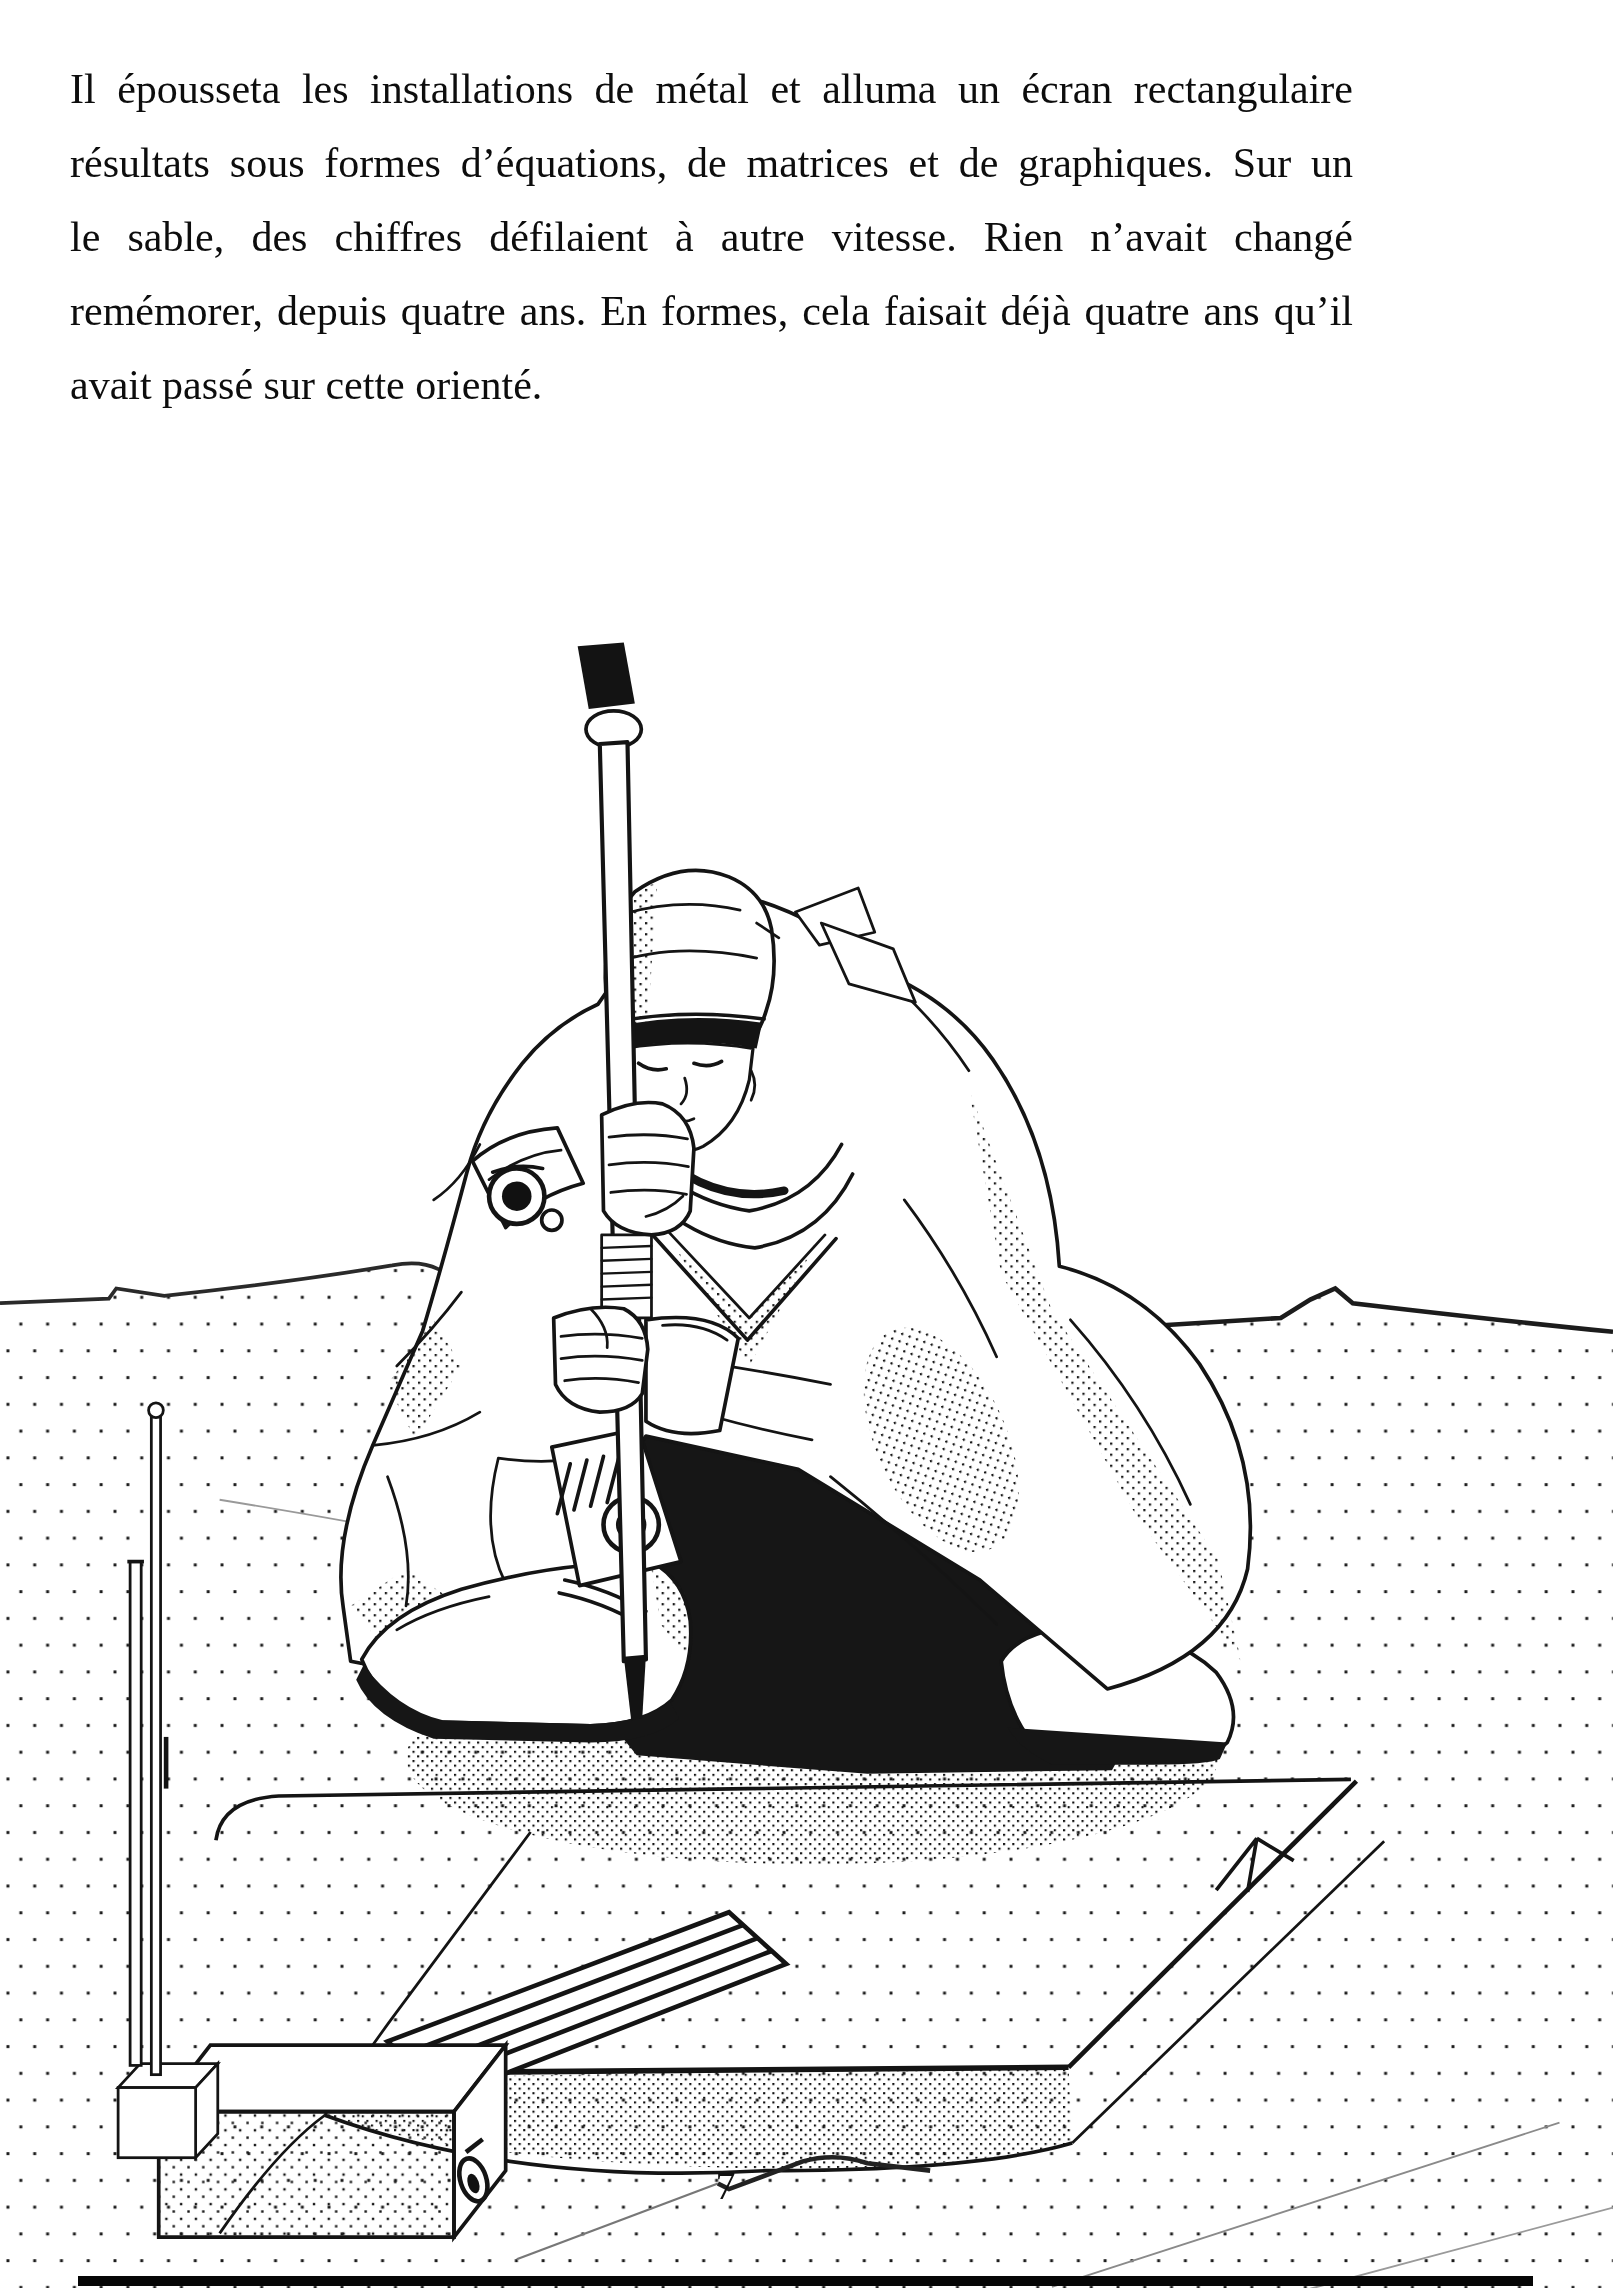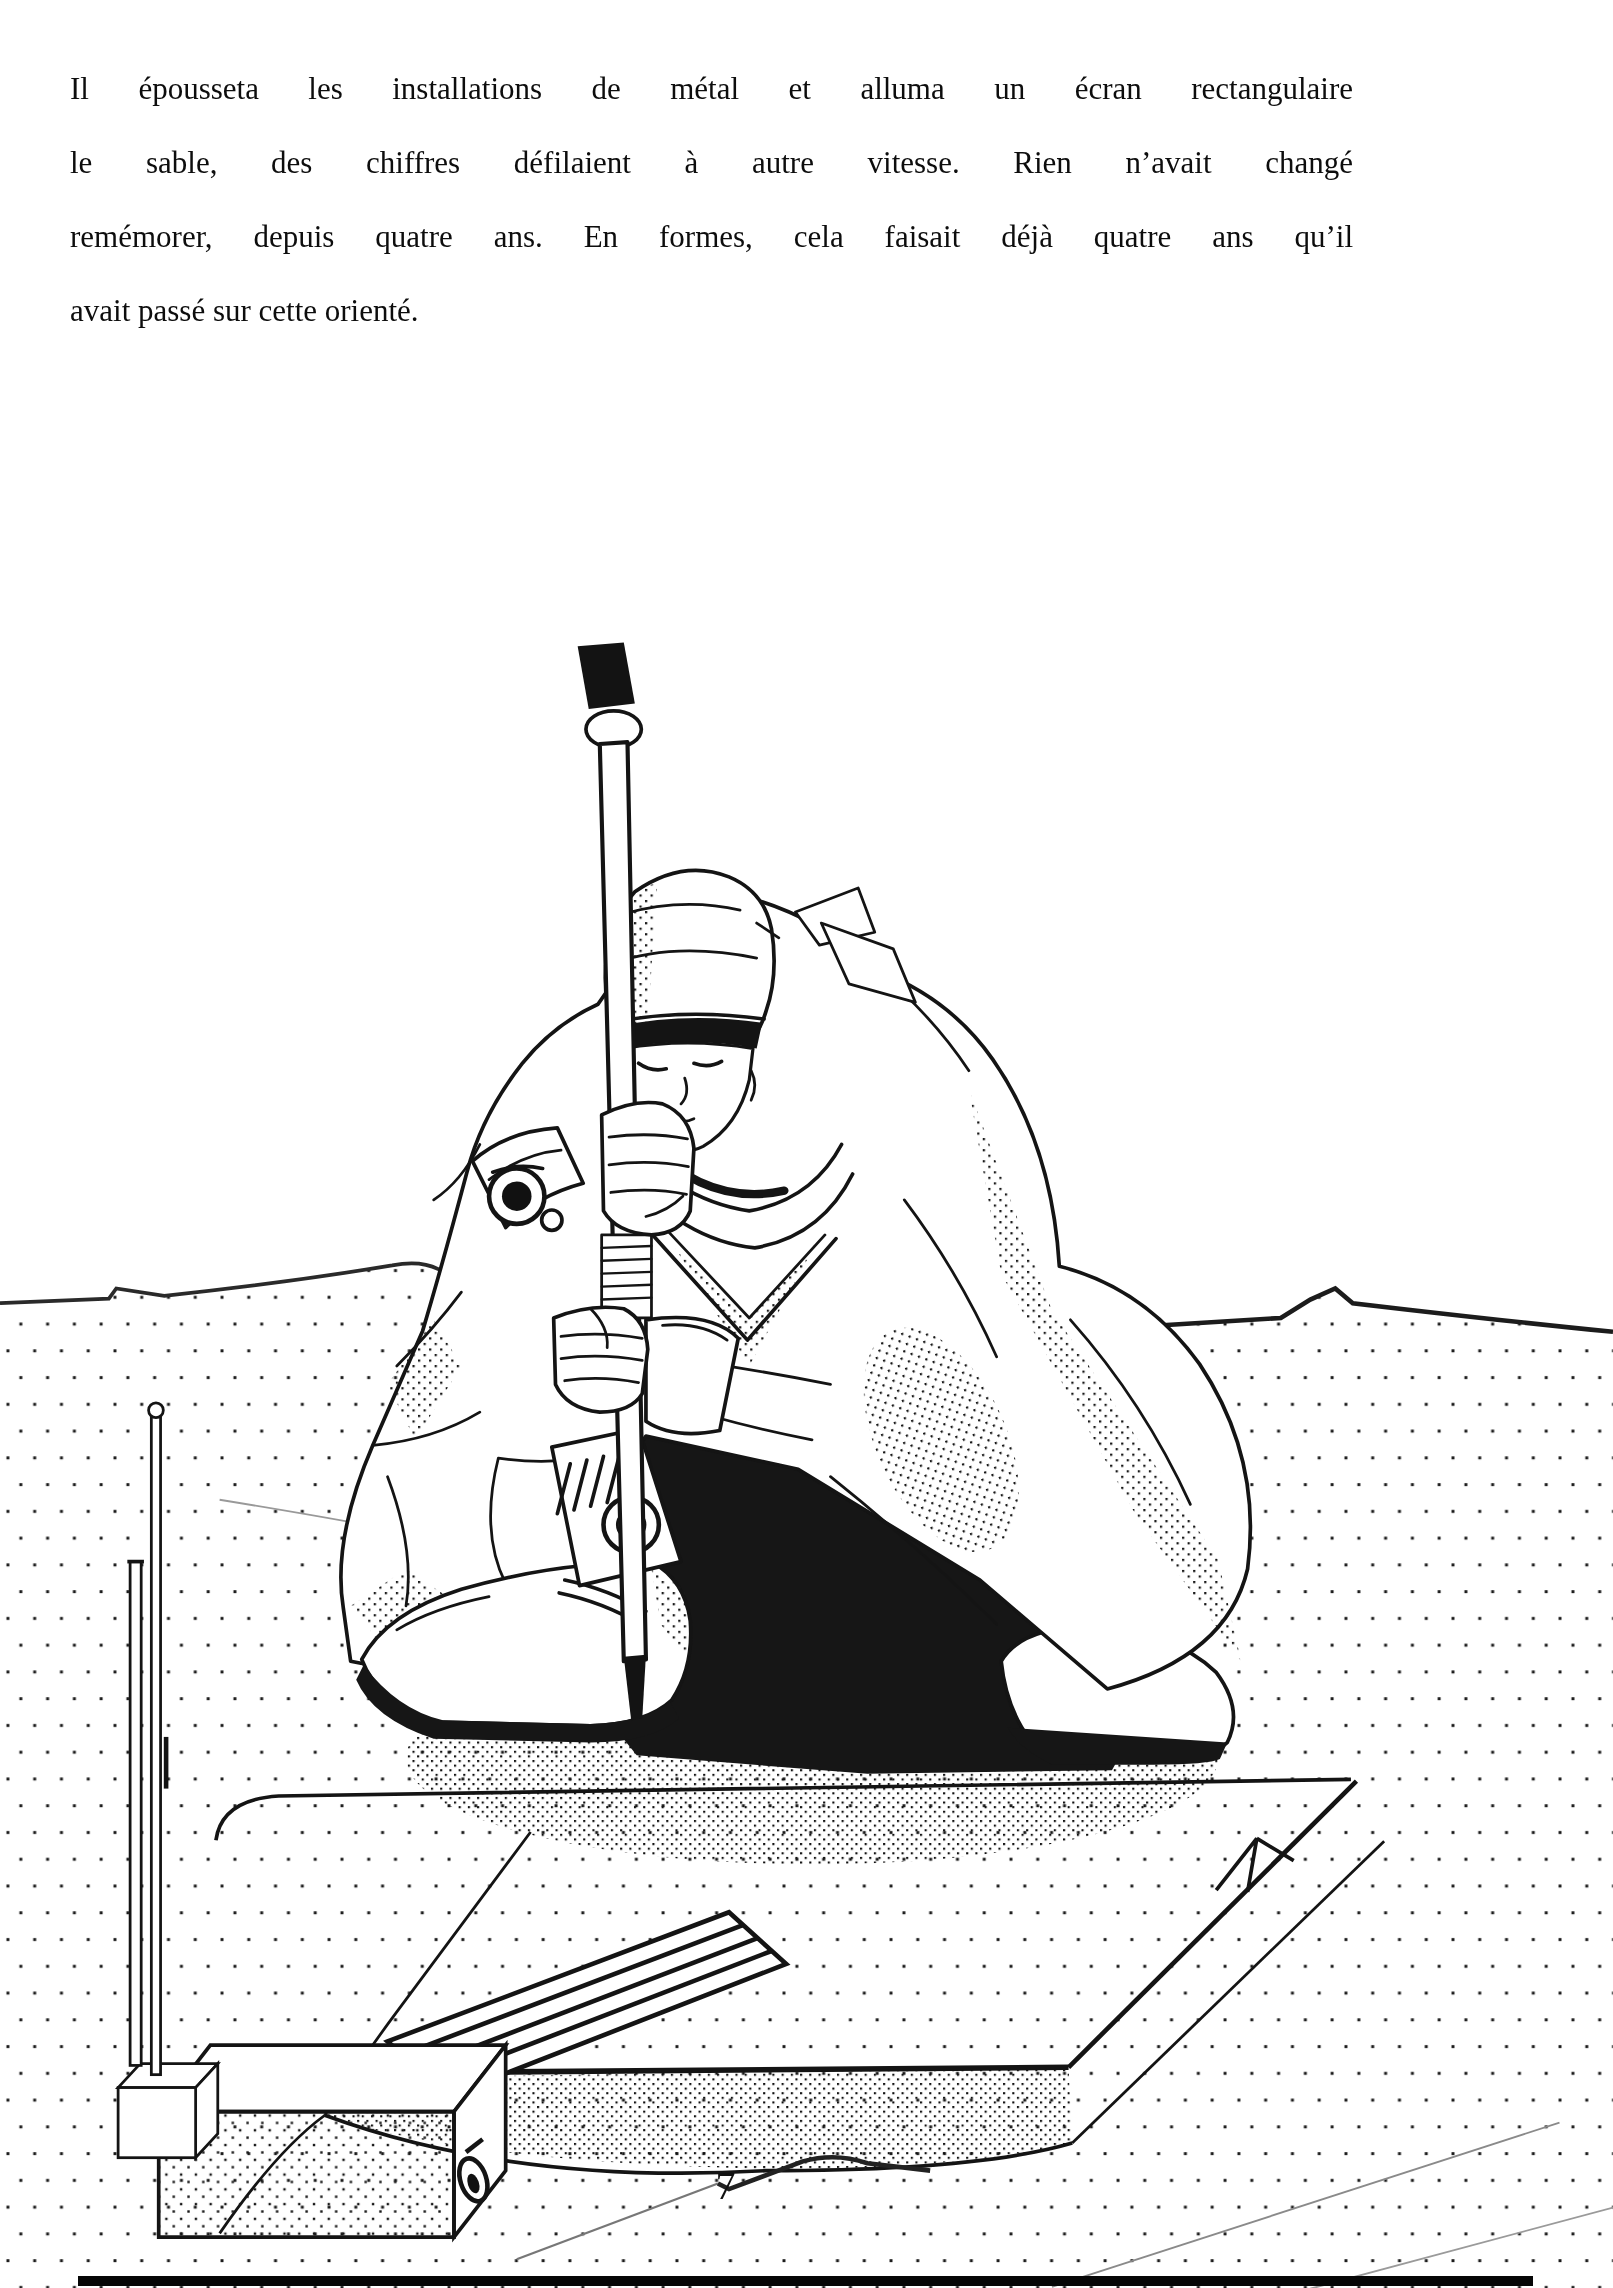--- a/index.html
+++ b/index.html
@@ -7,21 +7,21 @@
     position:relative;
     width:1613px;height:2289px;
     background:#ffffff;
     overflow:hidden;
     font-family:"Liberation Serif","DejaVu Serif",serif;
     color:#0d0d0d;
   }
   .paragraph{
     position:absolute;
     left:70px;top:52px;width:1283px;
-    font-size:31px;line-height:74px;
+    font-size:42px;line-height:74px;
     color:#0d0d0d;
   }
   .pline{
     display:block;
     text-align:justify;
     text-align-last:justify;
     height:74px;
     white-space:nowrap;
   }
   .pline.last{
@@ -43,20 +43,21 @@
     background:#060606;
   }
 </style>
 </head>
 <body>
 
 <div class="page">
 
   <div class="paragraph">
     <span class="pline">Il épousseta les installations de métal et alluma un écran rectangulaire</span>
+    <span class="pline">résultats sous formes d’équations, de matrices et de graphiques. Sur un</span>
     <span class="pline">le sable, des chiffres défilaient à autre vitesse. Rien n’avait changé</span>
     <span class="pline">remémorer, depuis quatre ans. En formes, cela faisait déjà quatre ans qu’il</span>
     <span class="pline last">avait passé sur cette orienté.</span>
   </div>
 
   <svg class="illustration" viewBox="0 0 1748 2480">
     <defs>
       <pattern id="dotsSparse" width="29" height="58" patternUnits="userSpaceOnUse">
         <rect x="7" y="12" width="3.2" height="3.2" fill="#1a1a1a"></rect>
         <rect x="21" y="41" width="3.2" height="3.2" fill="#1a1a1a"></rect>

